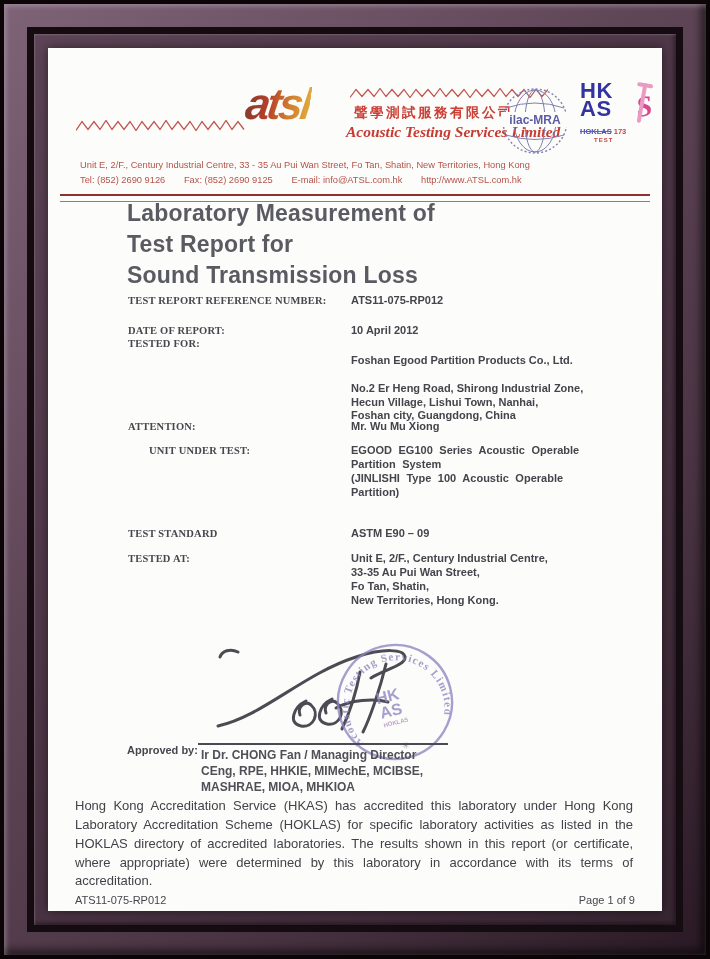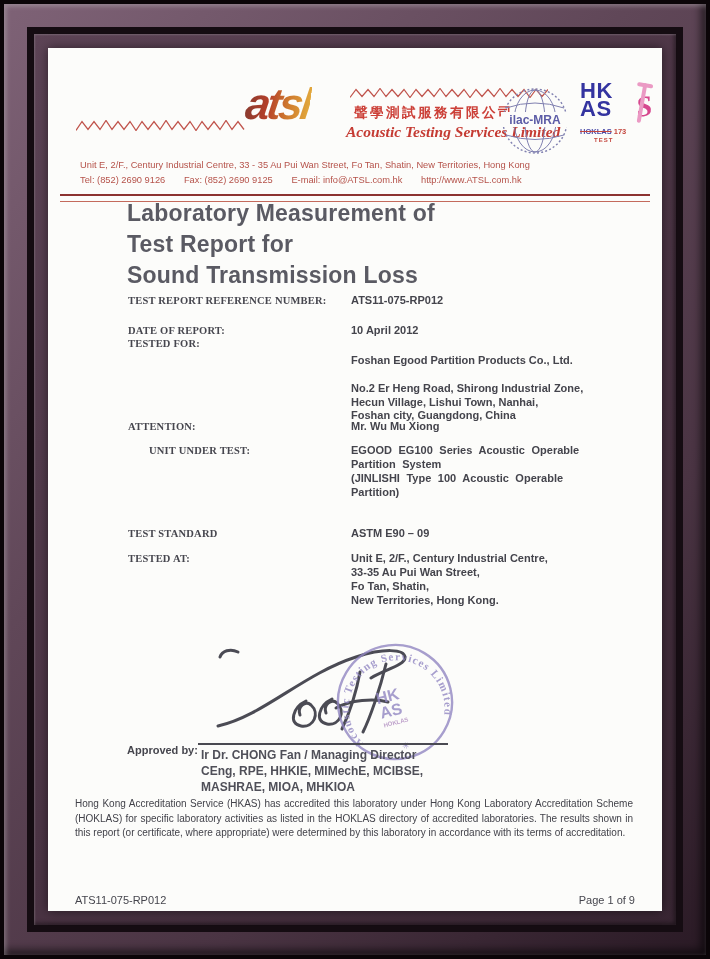--- a/index.html
+++ b/index.html
@@ -44,21 +44,21 @@
   
   .title{font-size:23px;font-weight:bold;color:#5a5a63;line-height:1.35;letter-spacing:.2px;}
   .frow-label{font-size:10.5px;font-weight:bold;color:#46464e;letter-spacing:.2px;font-family:Liberation Serif, serif;}
   .frow-value{font-size:11px;font-weight:bold;color:#44444c;white-space:pre-line;line-height:1.26;}
   .wide-space{word-spacing:3.5px;}
   
   .approved{font-size:11px;font-weight:bold;color:#46464e;}
   .sig-line{height:2px;background:#4a4a52;}
   .signer{font-size:12px;font-weight:bold;color:#4f4f58;line-height:1.32;}
   
-  .acc-par{font-size:10px;color:#42424a;line-height:1.45;text-align:justify;}
+  .acc-par{font-size:13px;color:#42424a;line-height:1.45;text-align:justify;}
   .note{font-size:10.8px;color:#42424a;}
   .docline{font-size:11px;color:#45454d;}
 </style>
 </head>
 <body>
 
 <div class="photo">
   <div class="frame-face"></div>
   <div class="frame-groove"></div>
   <div class="frame-mat"></div>

